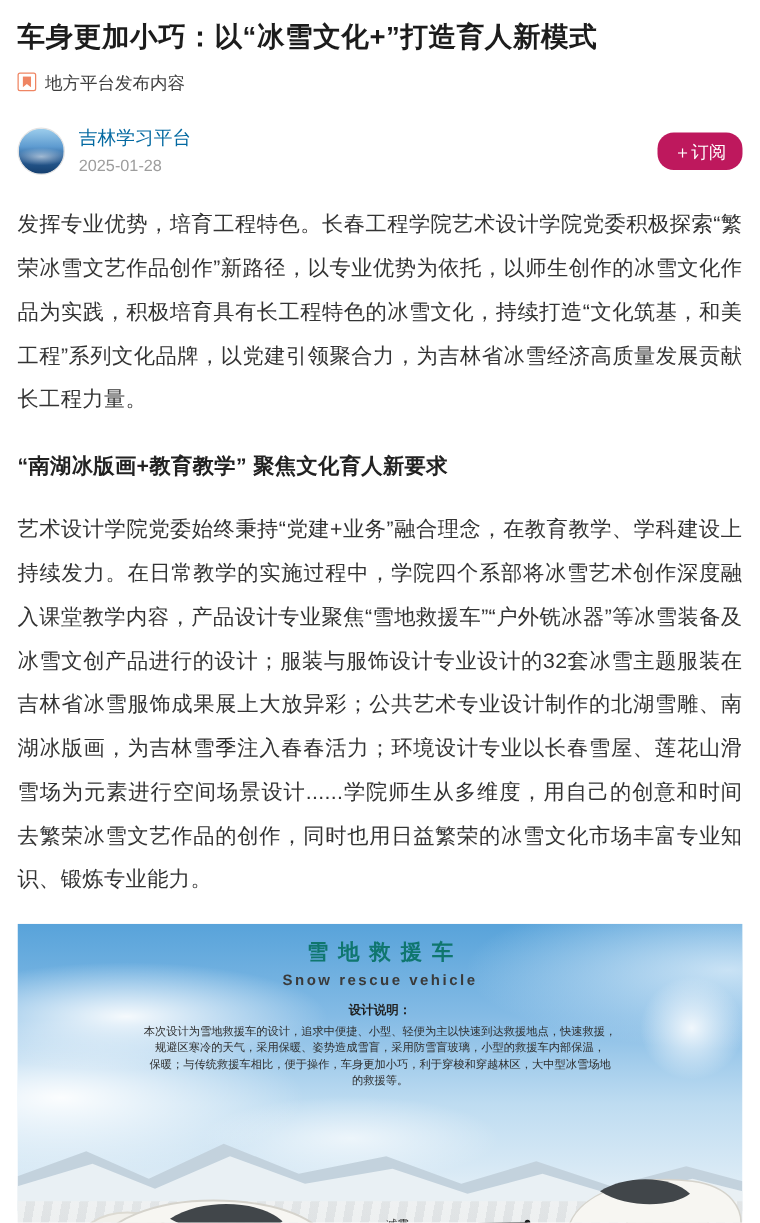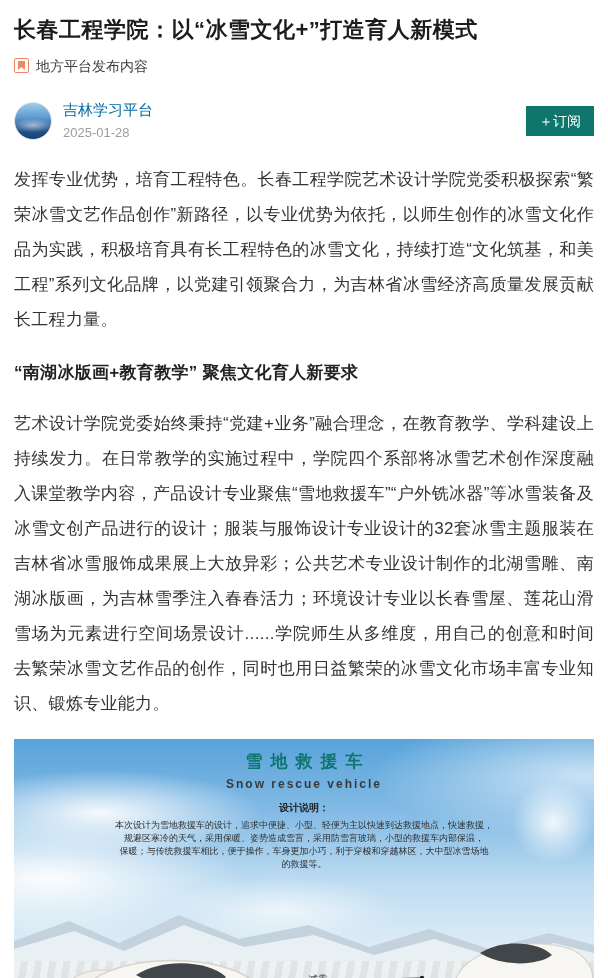--- a/index.html
+++ b/index.html
@@ -55,27 +55,27 @@
     background:
       radial-gradient(ellipse 30px 10px at 50% 62%, rgba(255,255,255,0.55), rgba(255,255,255,0) 70%),
       linear-gradient(180deg, #9ccdec 0%, #5e9bd0 40%, #2a5f97 65%, #153f6e 100%);
     border: 1px solid #e3e3e3;
   }
   .author-meta { margin-left: 11px; }
   .author-name { font-size: 15px; color: #0369a1; }
   .author-date { font-size: 13px; color: #9d9d9d; margin-top: 5px; }
   .subscribe-btn {
     margin-left: auto;
-    background: #0f766e;
+    background: #be185d;
     color: #fff;
     font-size: 14px;
     line-height: 1;
     padding: 8px 13px;
     border: none;
-    border-radius: 0;
+    border-radius: 13px;
     font-family: inherit;
     cursor: pointer;
   }
 
   .body-text {
     margin-top: 22px;
     font-size: 17px;
     line-height: 35px;
     color: #333;
     text-align: justify;
@@ -142,21 +142,21 @@
     white-space: nowrap;
     line-height: 1;
   }
   .anno-1 { left: 295px; top: 236px; }
 </style>
 </head>
 <body>
 
 <div class="container">
 
-  <h1 class="article-title">长春工程学院：以“冰雪文化+”打造育人新模式</h1>
+  <h1 class="article-title">车身更加小巧：以“冰雪文化+”打造育人新模式</h1>
 
   <div class="tag-row">
     <span class="badge-icon">
         <span class="ribbon"></span>
       </span>
     <span>地方平台发布内容</span>
   </div>
 
   <div class="author-row">
     <div class="avatar"></div>

